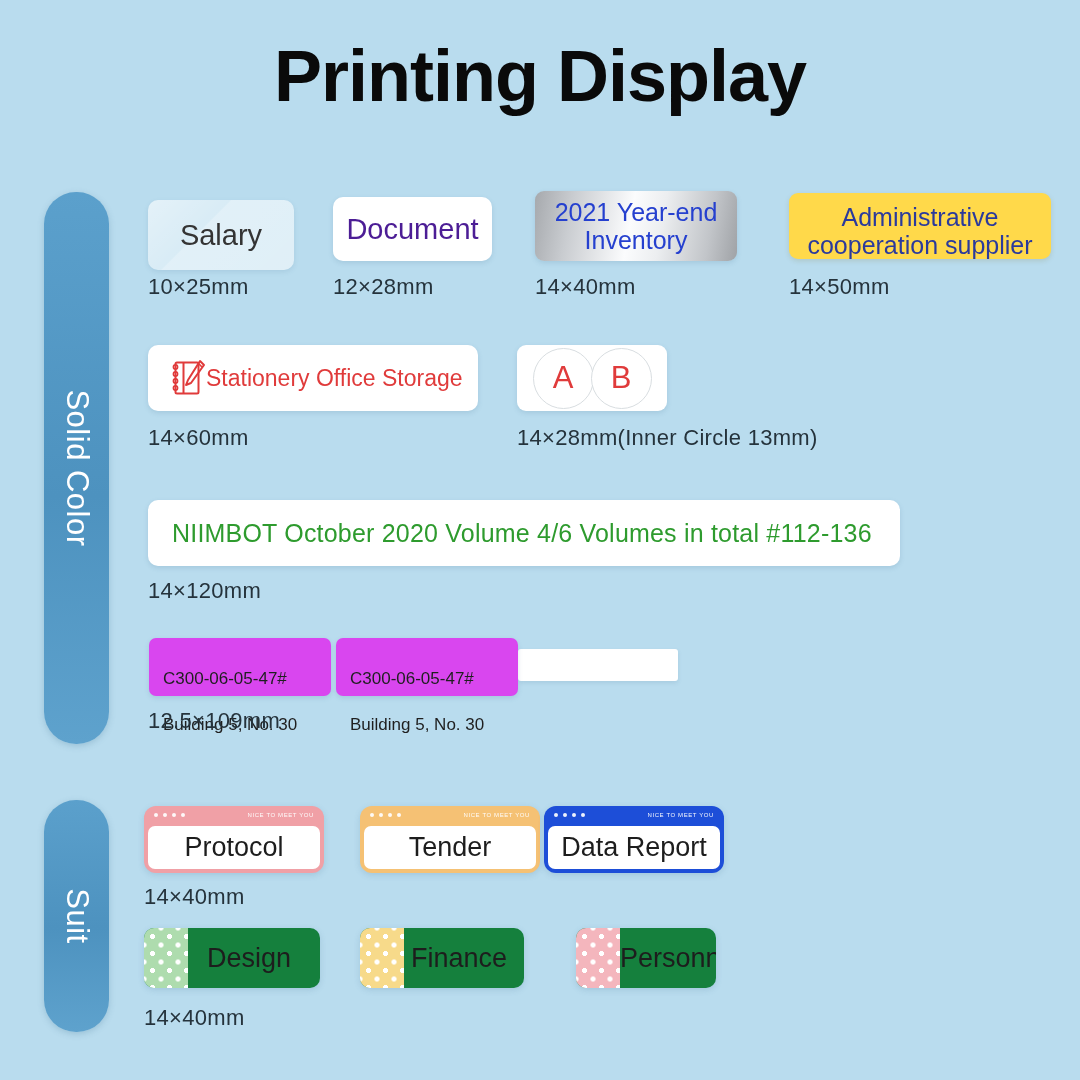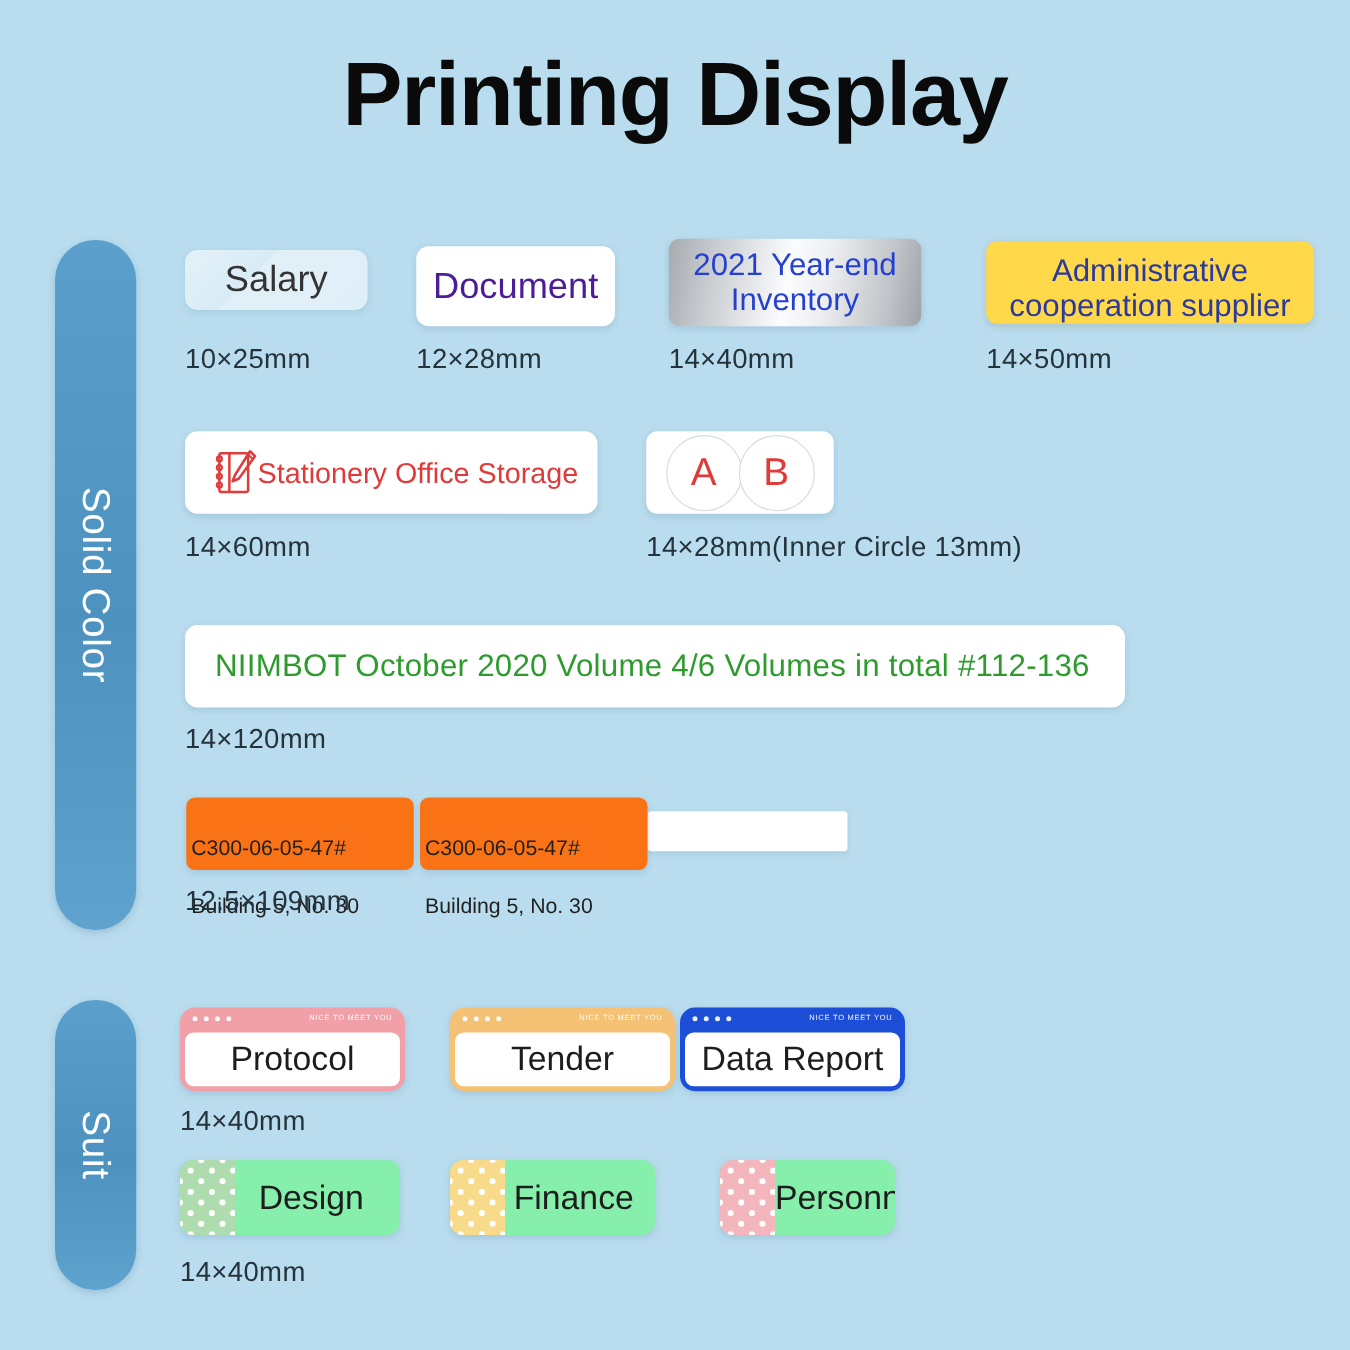--- a/index.html
+++ b/index.html
@@ -69,21 +69,21 @@
     border-radius: 10px;
     background: #ffffff;
     box-shadow: 0 2px 5px rgba(70,115,150,0.18);
     text-align: center;
     color: #1d1d1d;
     overflow: hidden;
   }
 
   
   #lbl-salary {
-    left: 148px; top: 200px; width: 146px; height: 48px;
+    left: 148px; top: 200px; width: 146px; height: 70px;
     background: linear-gradient(135deg, rgba(255,255,255,0.62) 0%, rgba(255,255,255,0.45) 38%,
                 rgba(255,255,255,0.58) 39%, rgba(255,255,255,0.55) 100%);
     box-shadow: 0 2px 5px rgba(70,115,150,0.14);
     font-size: 29px;
     color: #343434;
   }
 
   
   #lbl-document {
     left: 333px; top: 197px; width: 159px; height: 64px;
@@ -151,24 +151,24 @@
     padding-left: 24px;
     font-size: 25px;
     color: #2e9b2e;
     letter-spacing: 0.2px;
   }
 
   
   .flag-label {
     position: absolute;
     box-sizing: border-box;
-    background: #f97316;
+    background: #d946ef;
     border-radius: 7px;
     box-shadow: 0 2px 5px rgba(70,115,150,0.18);
-    padding: 7px 0 0 4px;
+    padding: 7px 0 0 14px;
     font-size: 17px;
     line-height: 1.35;
     color: #1f1f1f;
     white-space: pre-line;
   }
   #flag-1 { left: 149px; top: 638px; width: 182px; height: 58px; }
   #flag-2 { left: 336px; top: 638px; width: 182px; height: 58px; z-index: 2; }
   #flag-tail {
     position: absolute;
     left: 518px; top: 649px; width: 160px; height: 32px;
@@ -220,21 +220,21 @@
   }
   #suit-protocol { left: 144px; top: 806px; width: 180px; height: 67px; background: #f0a0a6; }
   #suit-tender   { left: 360px; top: 806px; width: 180px; height: 67px; background: #f5c174; }
   #suit-data     { left: 544px; top: 806px; width: 180px; height: 67px; background: #1d4ed8; }
 
   
   .suit-dot {
     position: absolute;
     box-sizing: border-box;
     border-radius: 10px;
-    background: #86efac;
+    background: #15803d;
     box-shadow: 0 2px 6px rgba(70,115,150,0.20);
     overflow: hidden;
     display: flex;
     align-items: center;
   }
   .suit-dot .patch {
     width: 44px;
     height: 100%;
     flex: 0 0 auto;
   }

